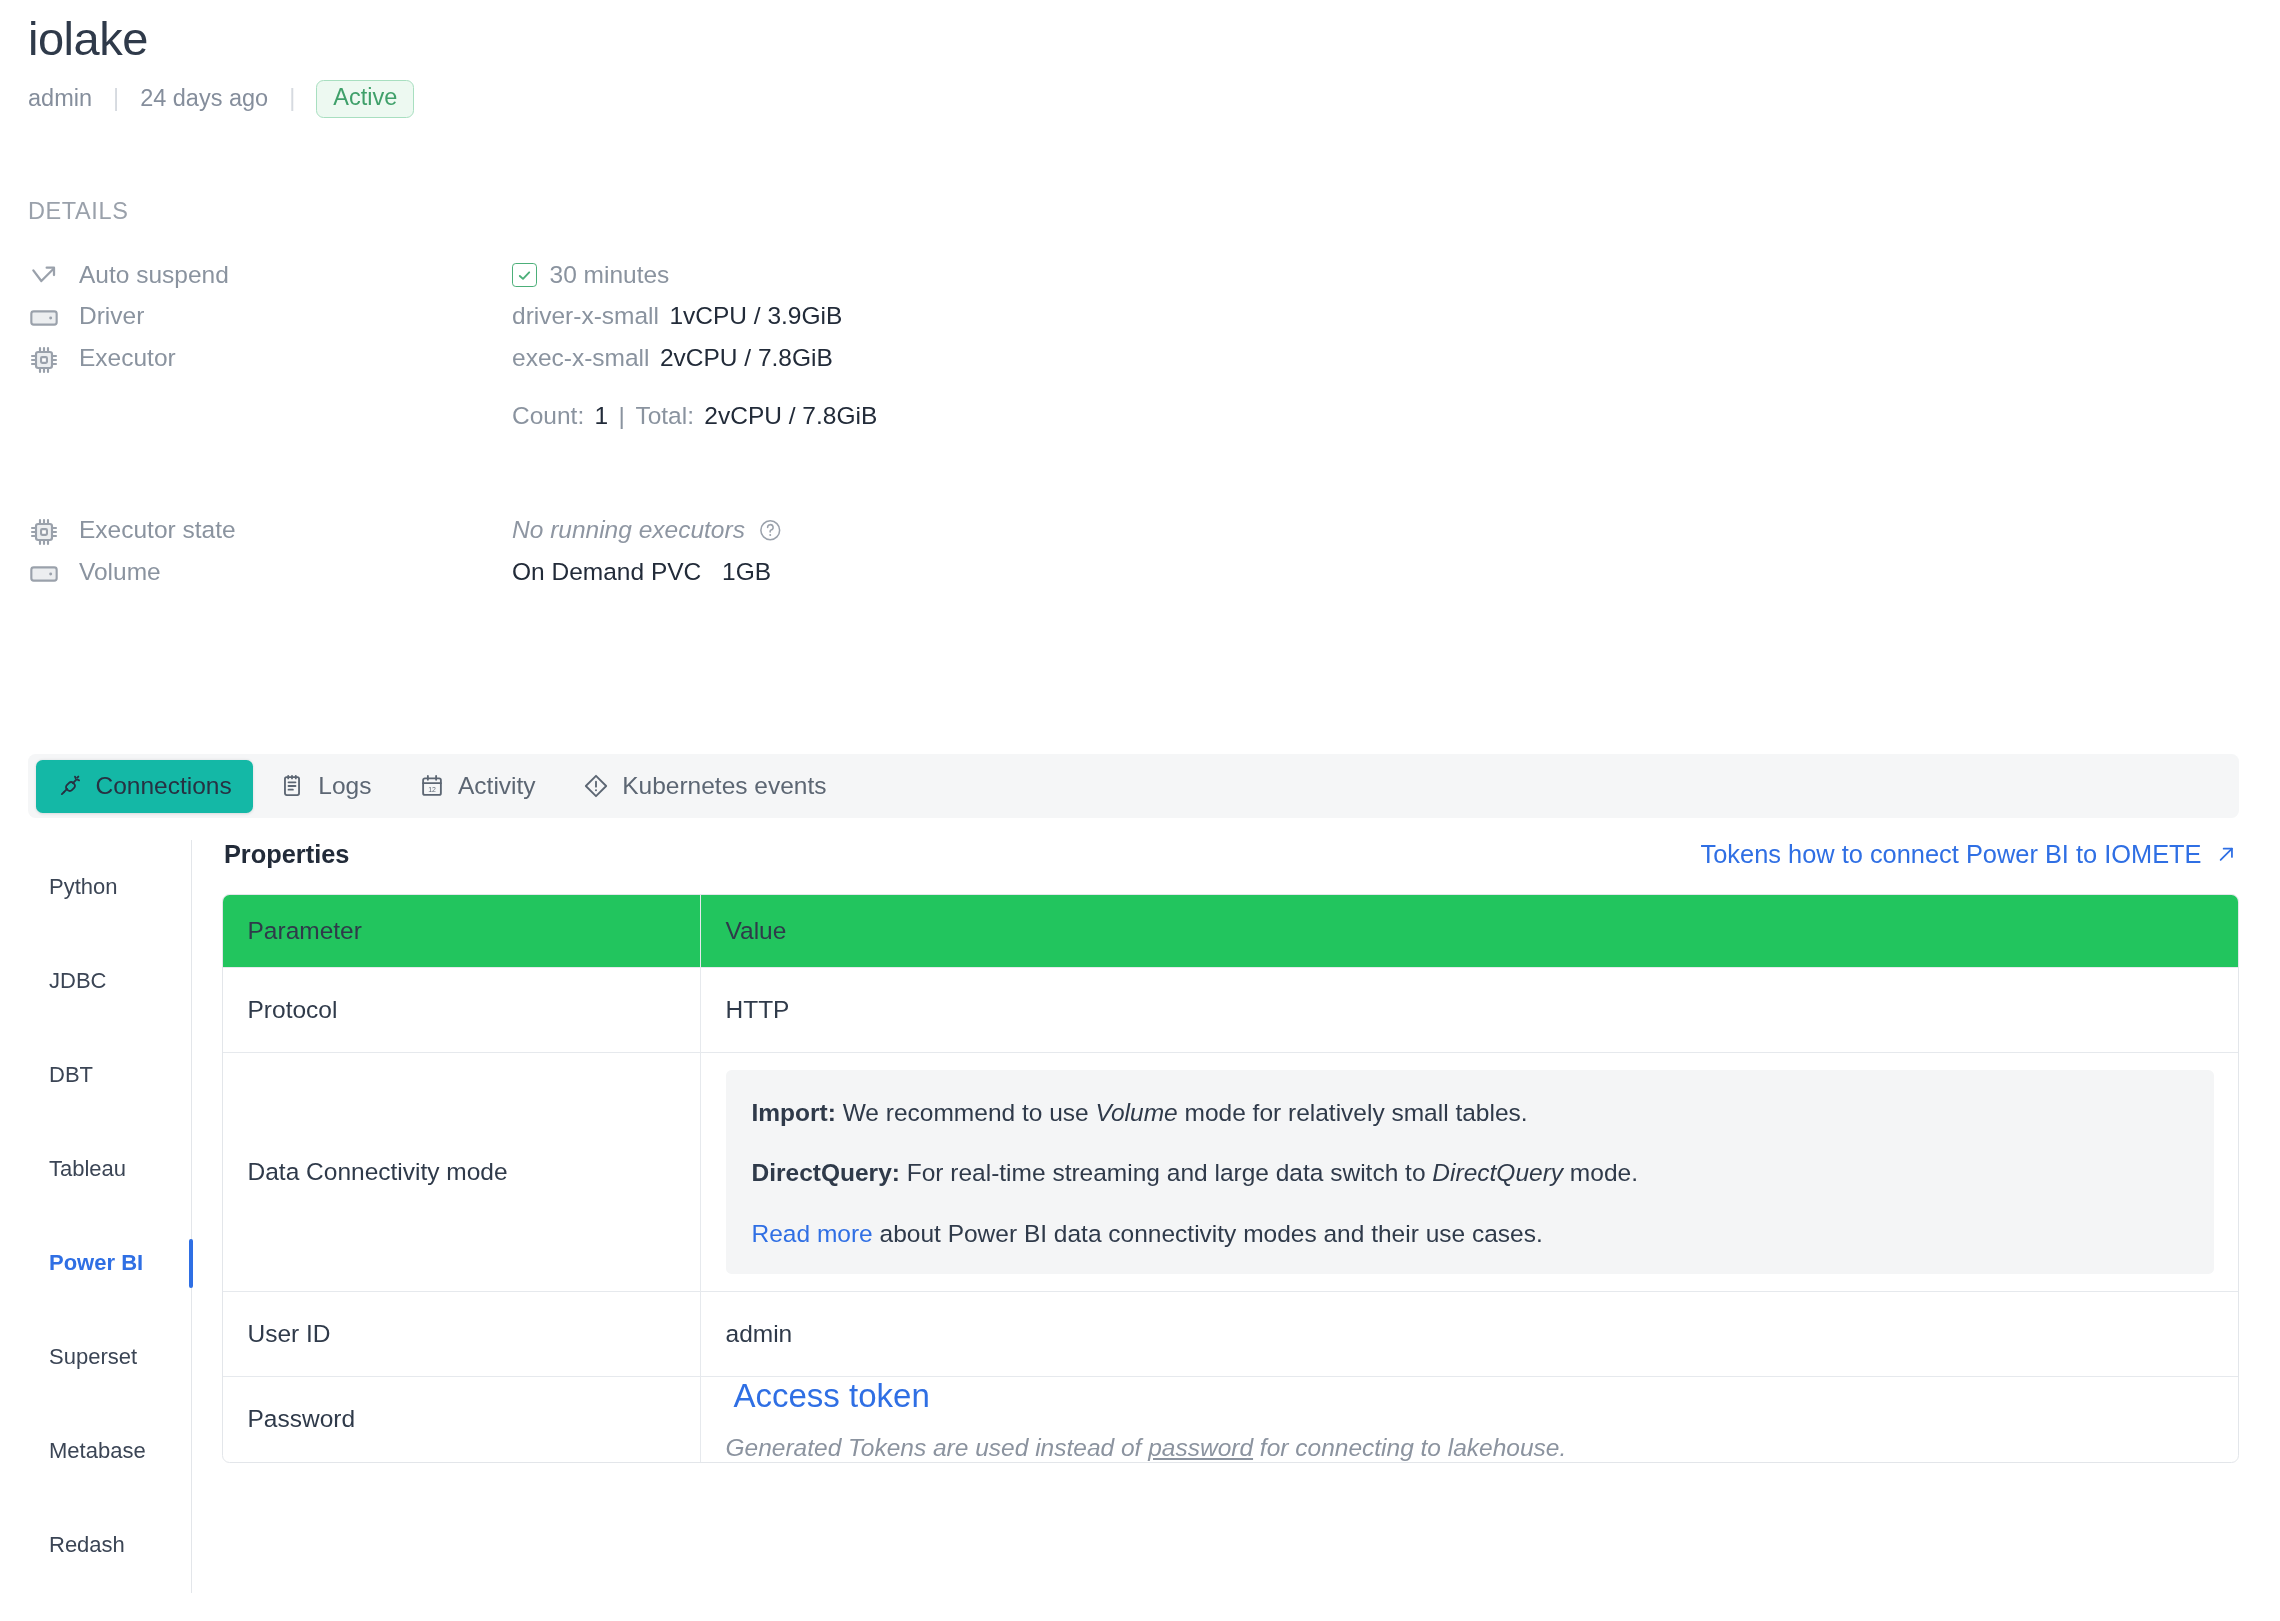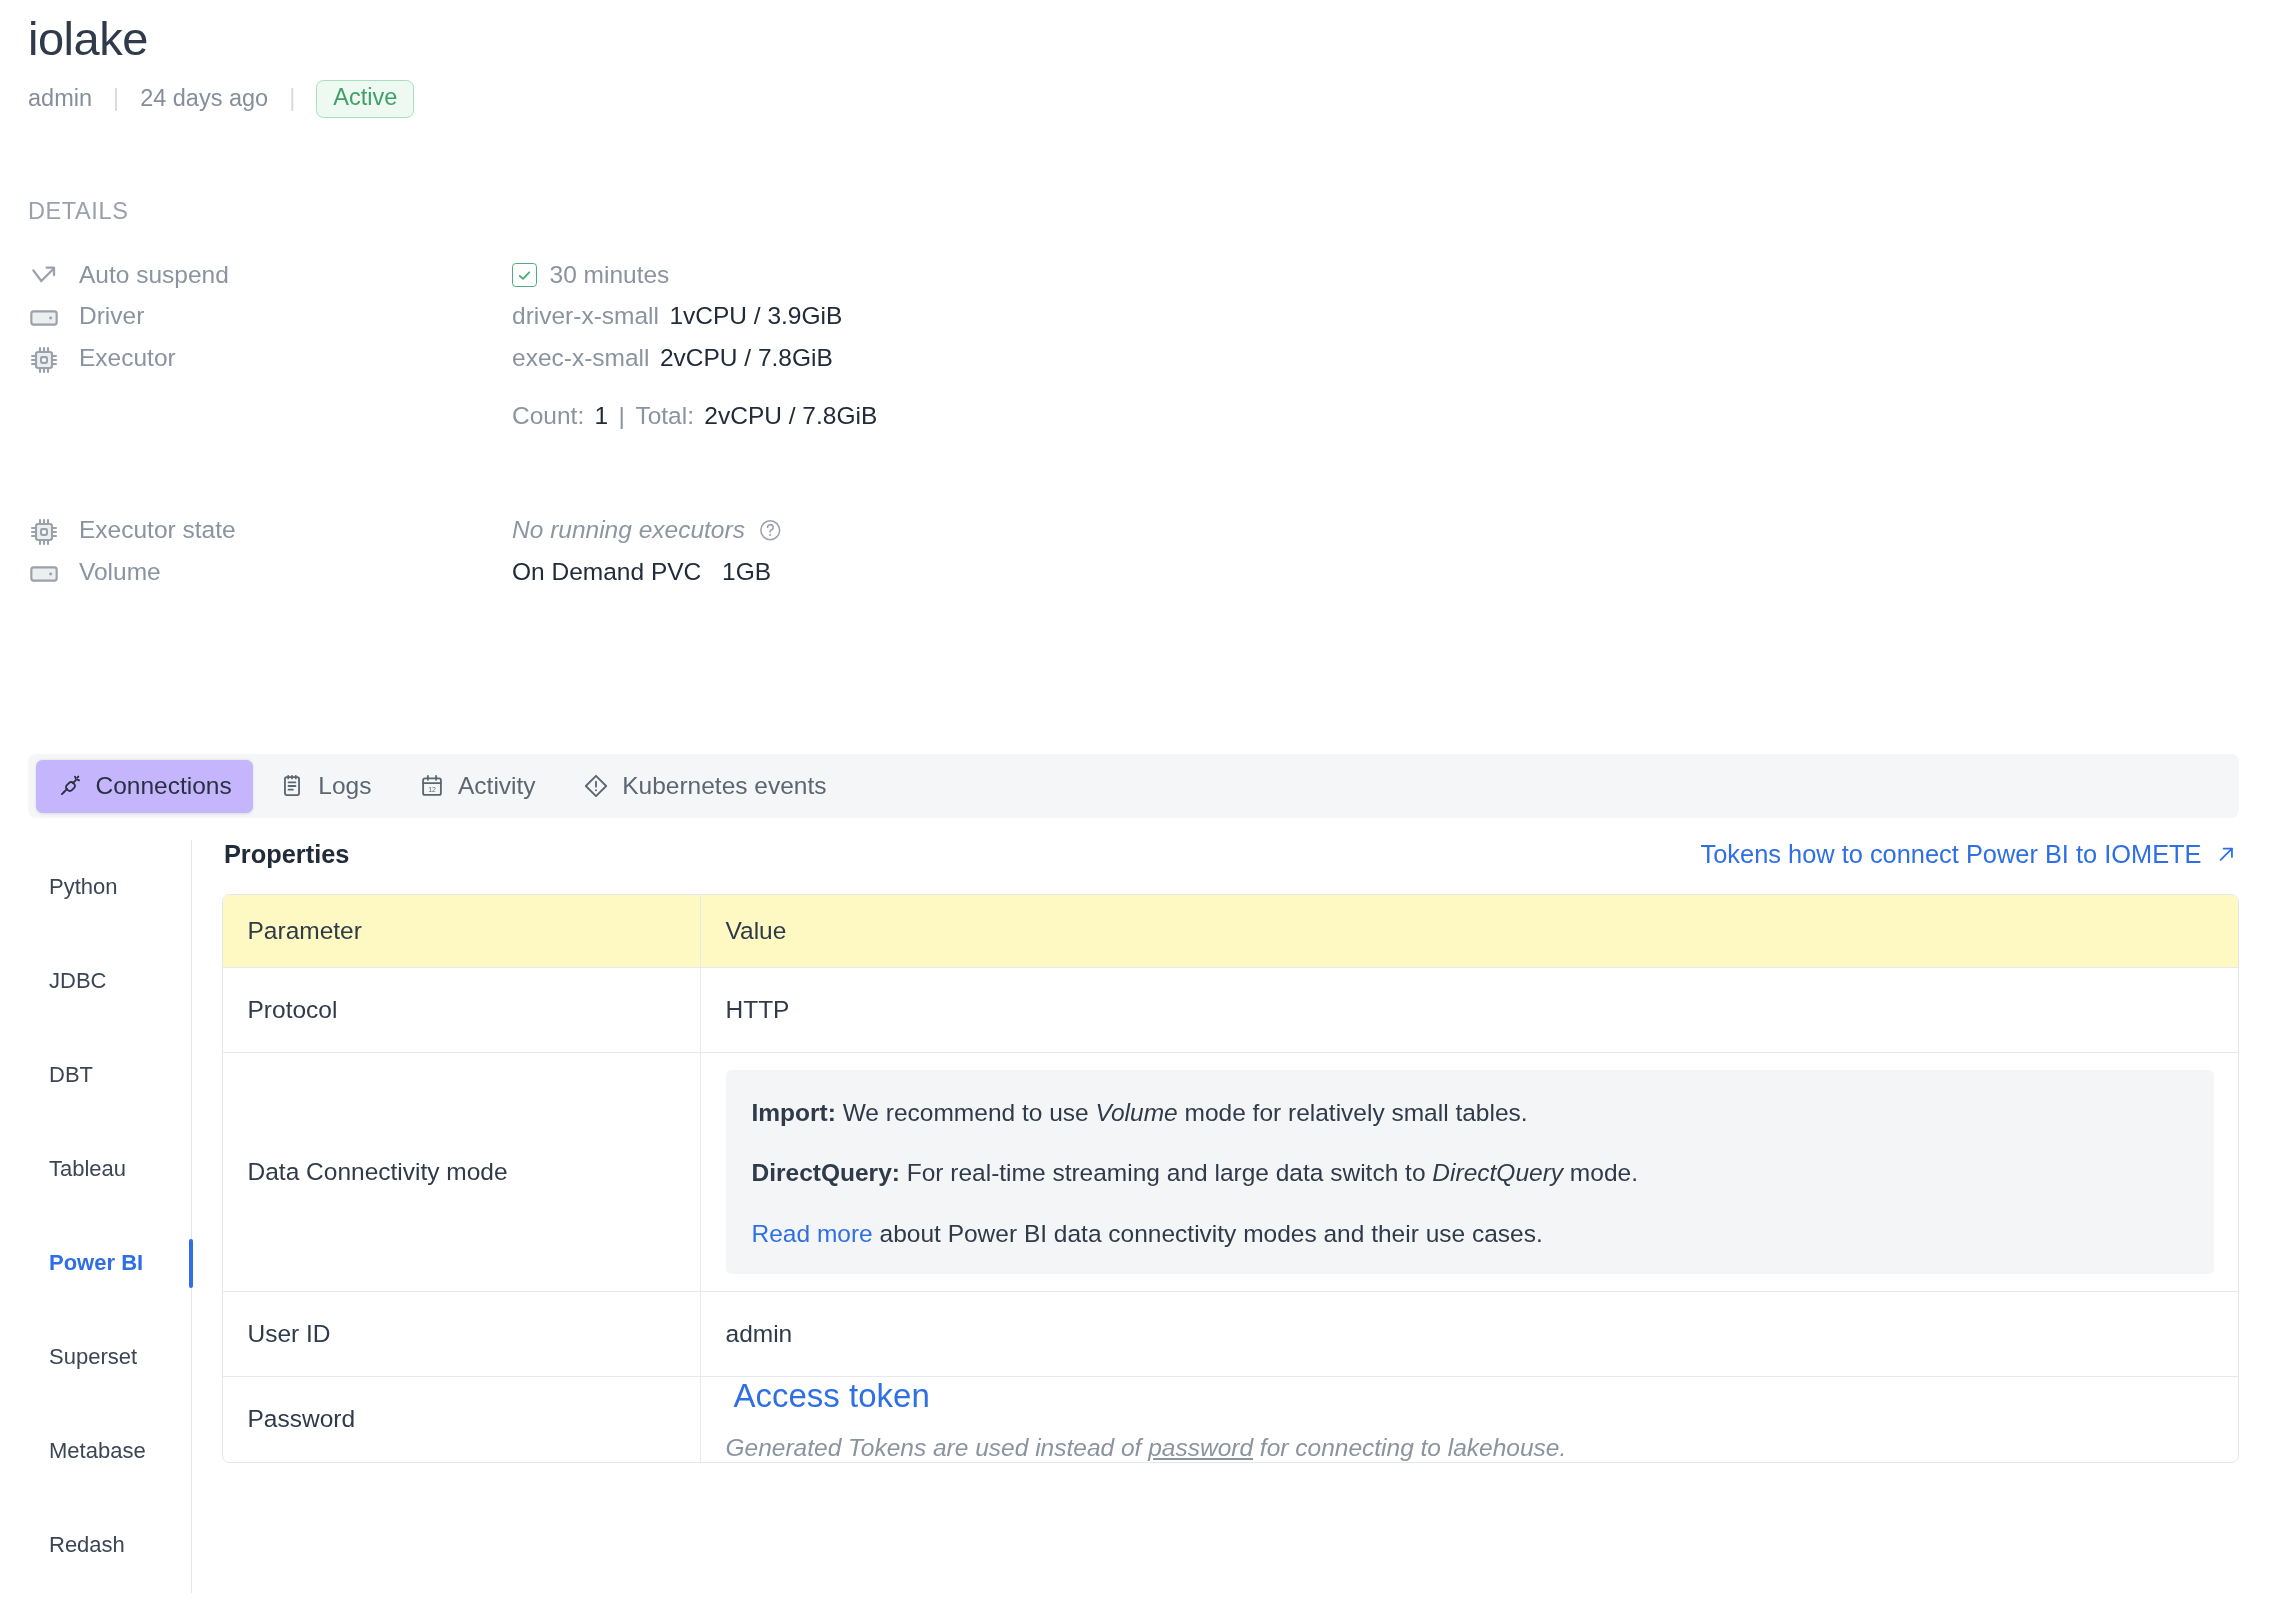--- a/index.html
+++ b/index.html
@@ -53,21 +53,21 @@
     position: absolute; left: 28px; top: 754px; width: 2211px; height: 64px;
     background: #f5f6f7; border-radius: 7.5px; display: flex; align-items: center;
     padding: 0 7.5px;
   }
   .tab {
     display: flex; align-items: center; height: 53px; padding: 0 21px;
     border-radius: 6.6px; font-size: 24.5px; color: #5c6673; cursor: pointer;
     margin-right: 5.6px;
   }
   .tab .ticon { display: inline-flex; margin-right: 13px; }
-  .tab.active { background: #c4b5fd; color: #273142; box-shadow: 0 0.9px 2.8px rgba(20,30,50,.13); }
+  .tab.active { background: #14b8a6; color: #273142; box-shadow: 0 0.9px 2.8px rgba(20,30,50,.13); }
 
   
   .split { position: absolute; left: 28px; top: 840px; width: 2211px; }
   .side {
     position: absolute; left: 0; top: 0; width: 164px;
     border-right: 1.9px solid #e3e6ea; height: 753px;
   }
   .side-item {
     height: 94px; display: flex; align-items: center; padding-left: 21px;
     font-size: 22px; color: #3b4555; cursor: pointer; position: relative;
@@ -89,21 +89,21 @@
 
   table.props {
     margin-top: 24.5px; width: 2017px; border-collapse: separate; border-spacing: 0;
     border: 0.9px solid #e3e6ea; border-radius: 7.5px; overflow: hidden;
     table-layout: fixed;
   }
   table.props th, table.props td {
     border-bottom: 0.9px solid #e6e9ed; padding: 0 24.5px;
     font-size: 24.5px; color: #2f3a4a; text-align: left; vertical-align: middle;
   }
-  table.props thead th { background: #fef9c3; font-weight: 400; color: #2f3a4a; height: 73px; }
+  table.props thead th { background: #22c55e; font-weight: 400; color: #2f3a4a; height: 73px; }
   table.props td:first-child, table.props th:first-child { border-right: 0.9px solid #e6e9ed; width: 478px; }
   table.props tr:last-child td { border-bottom: none; }
   td.tall { height: 85px; }
   td.cell-pad { padding-top: 21px; padding-bottom: 21px; }
 
   .server-val { display: flex; align-items: center; }
   .copy-btn { margin-left: 15px; display: inline-flex; cursor: pointer; }
 
   .infobox {
     background: #f4f5f6; border-radius: 5.6px; padding: 28px 26px 24.5px;

